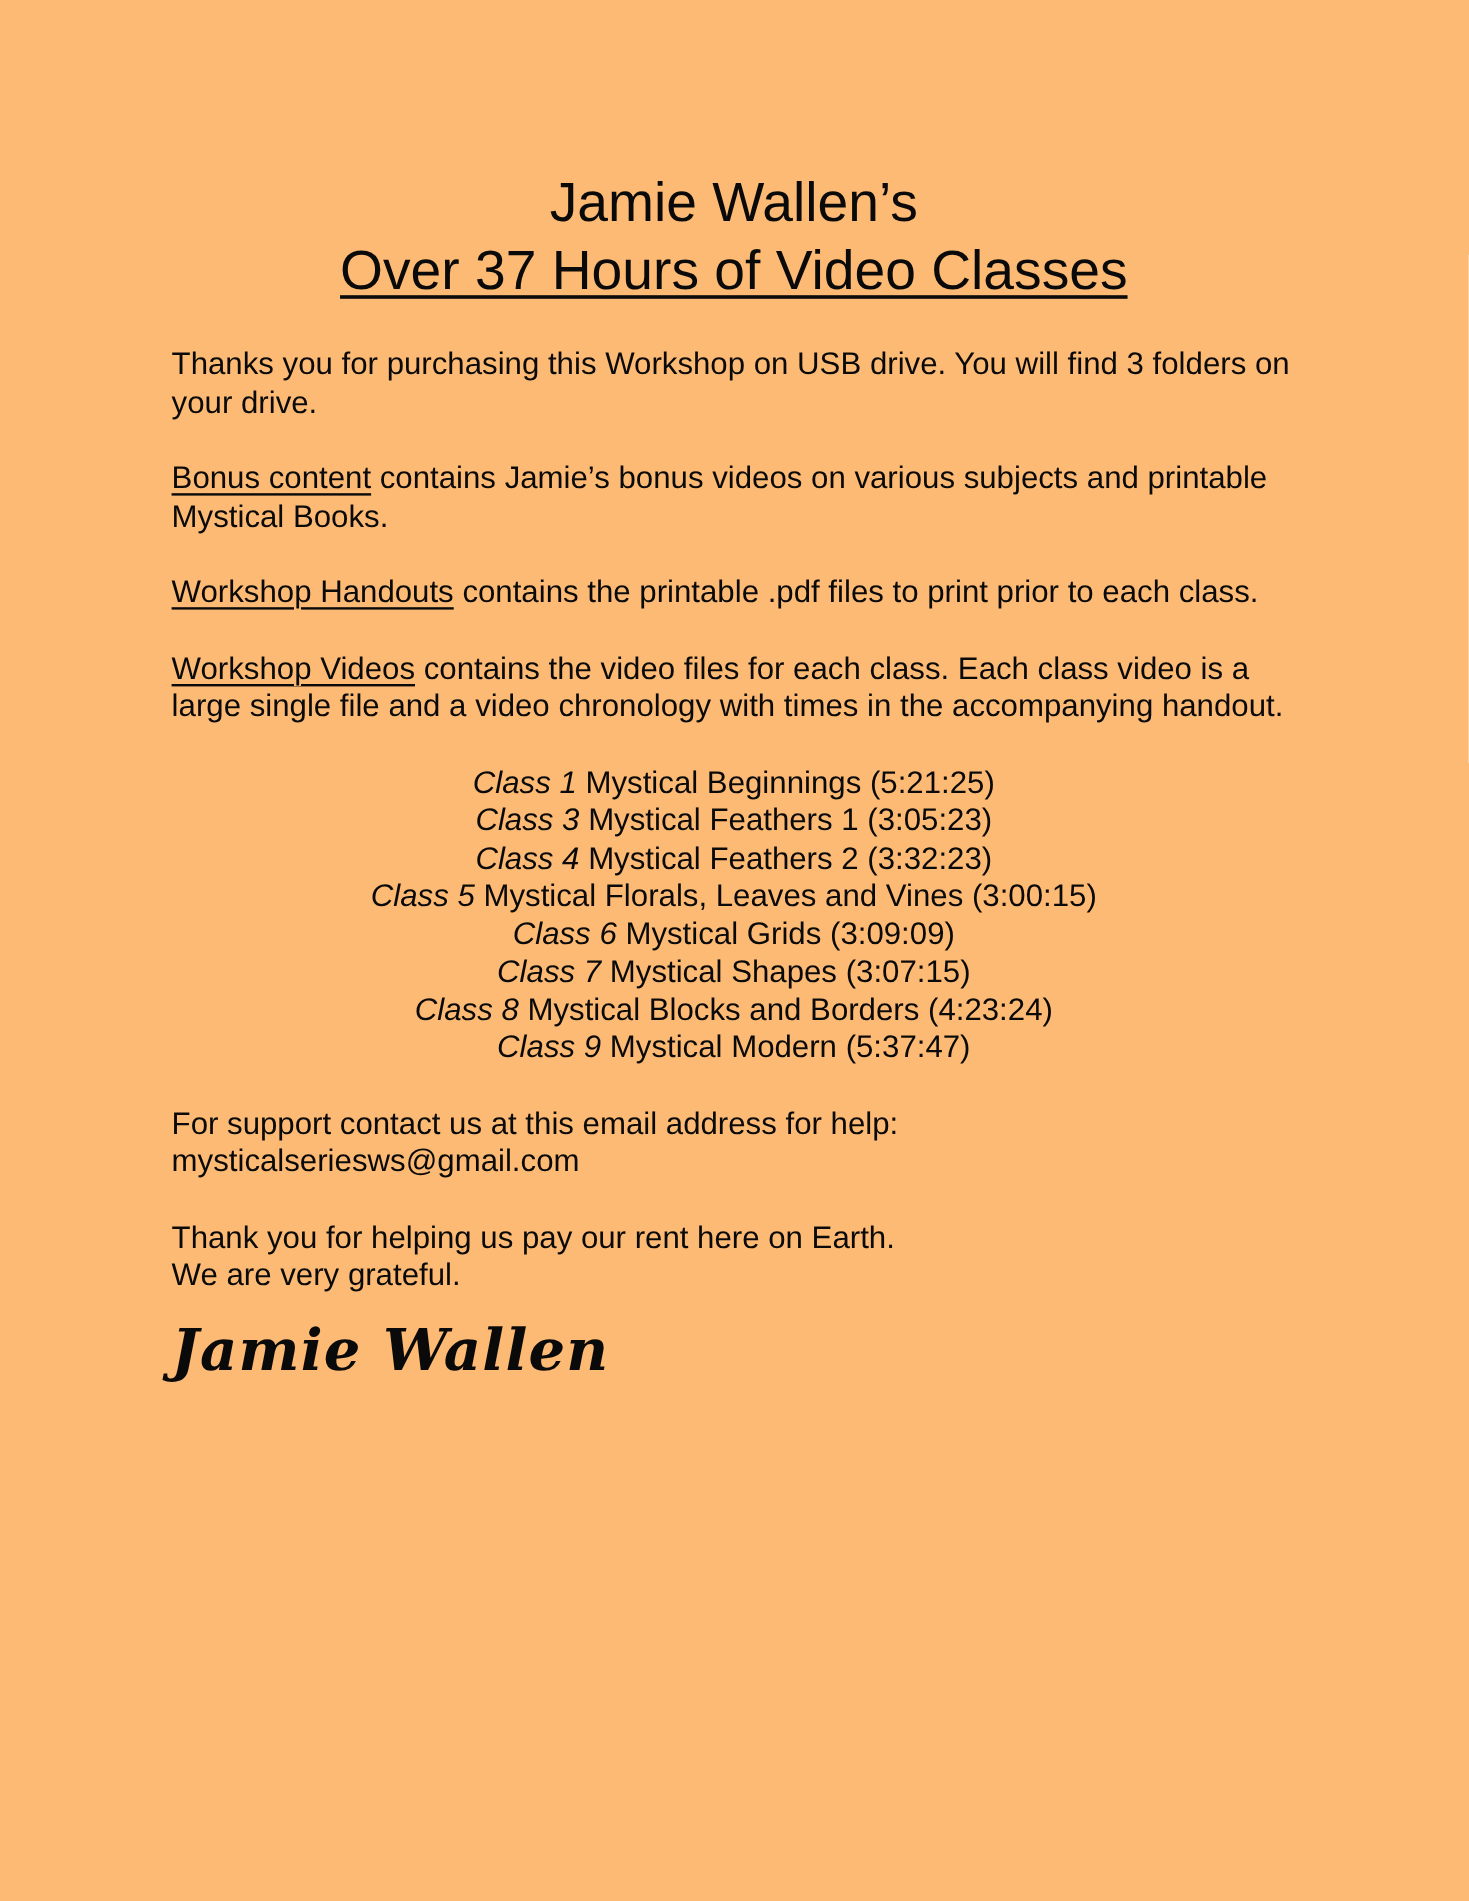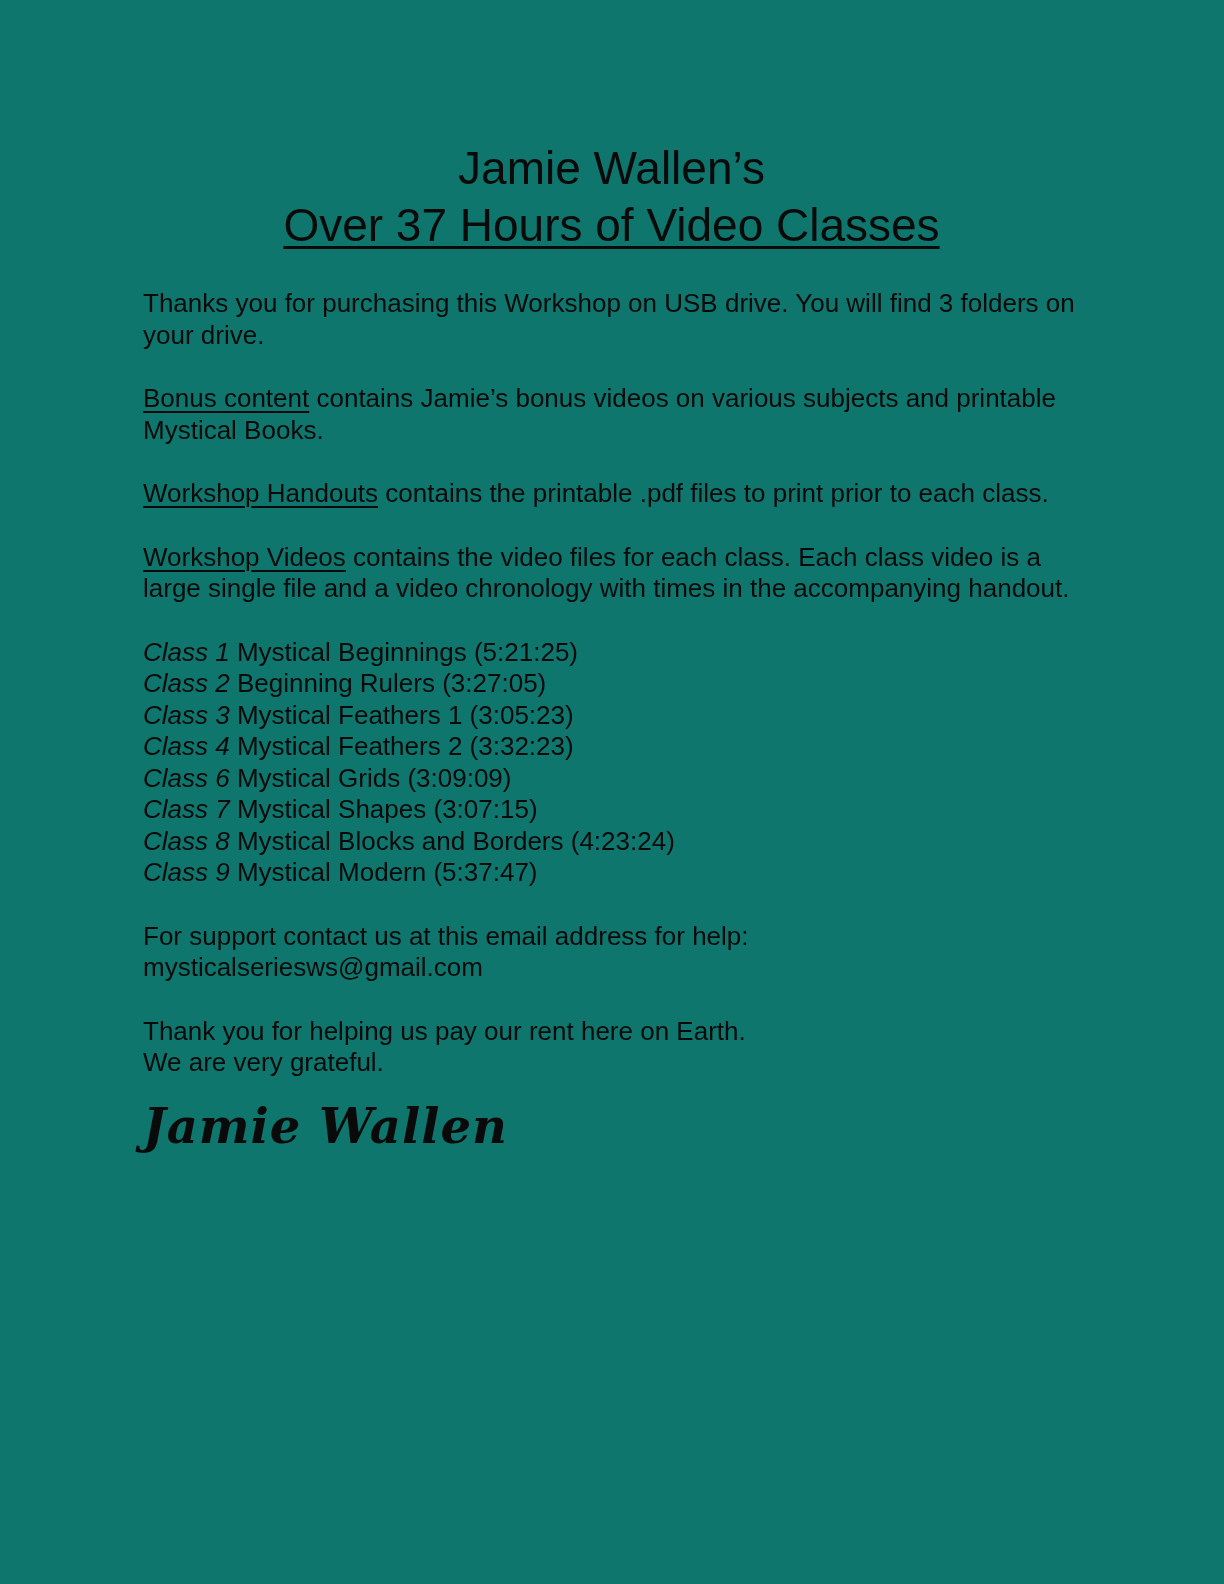--- a/index.html
+++ b/index.html
@@ -4,21 +4,21 @@
 <style>
   html, body {
     margin: 0;
     padding: 0;
     background: #ffffff;
   }
   .page {
     position: relative;
     width: 1224px;
     height: 1584px;
-    background: #0f766e;
+    background: #fdba74;
     color: #0a0a0a;
     font-family: "Liberation Sans", sans-serif;
     overflow: hidden;
   }
   .content {
     padding: 140px 144px 0 143px;
     width: 937px;
   }
   .doc-title {
     text-align: center;
@@ -48,20 +48,21 @@
     text-decoration-thickness: 2px;
   }
   .it {
     font-style: italic;
   }
   .class-list {
     margin: 0 0 32px 0;
   }
   .class-row {
     line-height: 31.5px;
+    text-align: center;
   }
   .line-block div {
     line-height: 31.5px;
   }
   .signature {
     margin-top: 30px;
     font-family: "DejaVu Serif", cursive, serif;
     font-style: italic;
     font-weight: 700;
     font-size: 48px;
@@ -98,33 +99,33 @@
         <span>contains the video files for each class. Each class video is a large single file and a video chronology with times in the accompanying handout.</span>
       </p>
 
       <div class="class-list">
         <div class="class-row">
           <span class="it">Class 1</span>
           <span>Mystical Beginnings</span>
           <span>(5:21:25)</span>
         </div>
         <div class="class-row">
-          <span class="it">Class 2</span>
-          <span>Beginning Rulers</span>
-          <span>(3:27:05)</span>
-        </div>
-        <div class="class-row">
           <span class="it">Class 3</span>
           <span>Mystical Feathers 1</span>
           <span>(3:05:23)</span>
         </div>
         <div class="class-row">
           <span class="it">Class 4</span>
           <span>Mystical Feathers 2</span>
           <span>(3:32:23)</span>
+        </div>
+        <div class="class-row">
+          <span class="it">Class 5</span>
+          <span>Mystical Florals, Leaves and Vines</span>
+          <span>(3:00:15)</span>
         </div>
         <div class="class-row">
           <span class="it">Class 6</span>
           <span>Mystical Grids</span>
           <span>(3:09:09)</span>
         </div>
         <div class="class-row">
           <span class="it">Class 7</span>
           <span>Mystical Shapes</span>
           <span>(3:07:15)</span>

